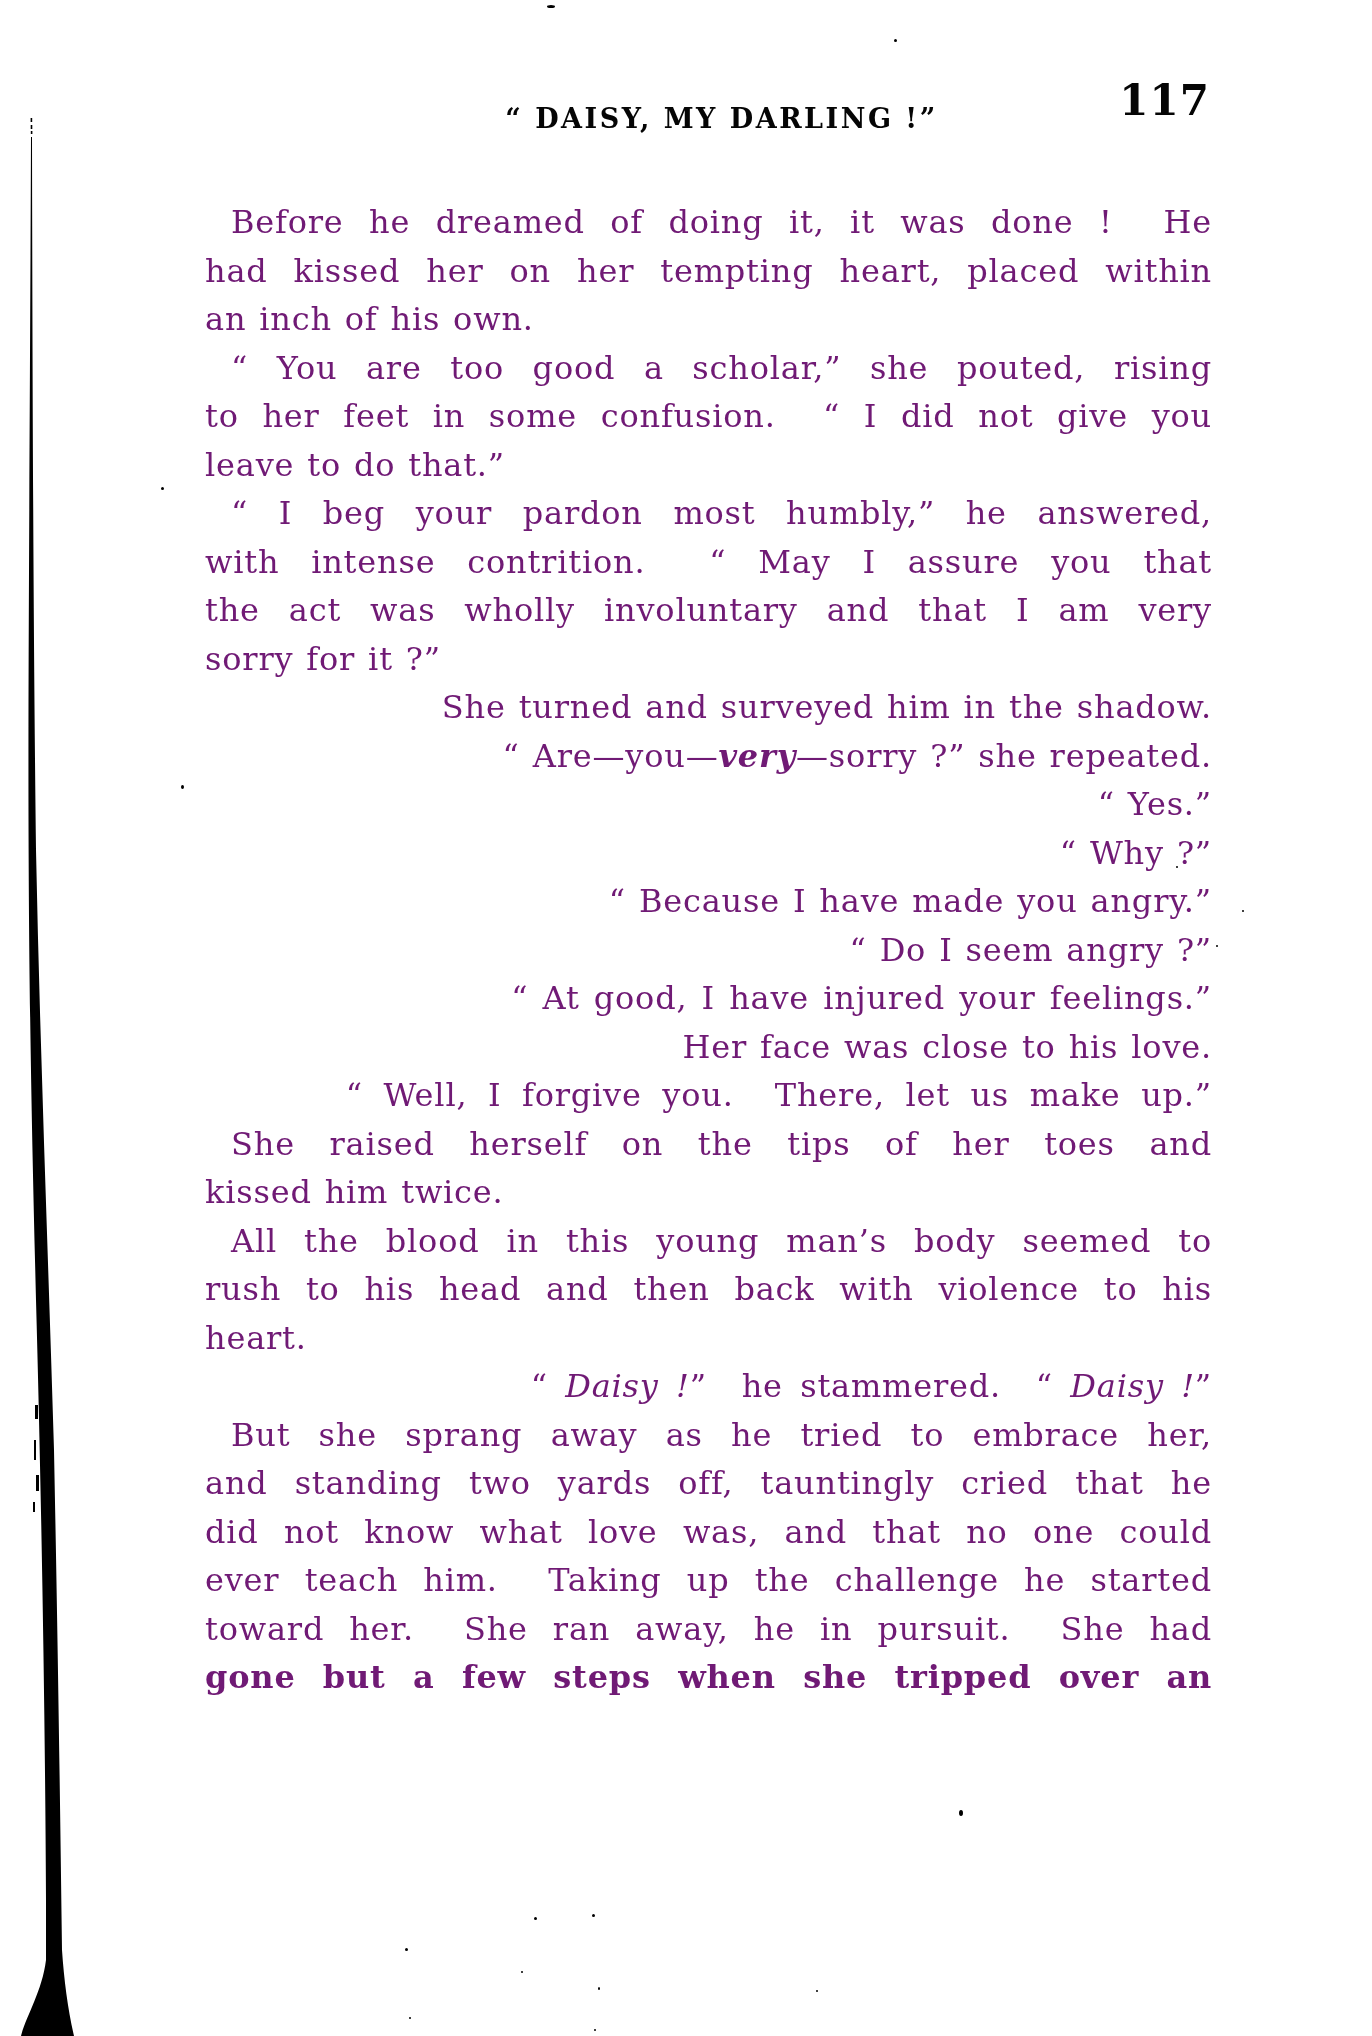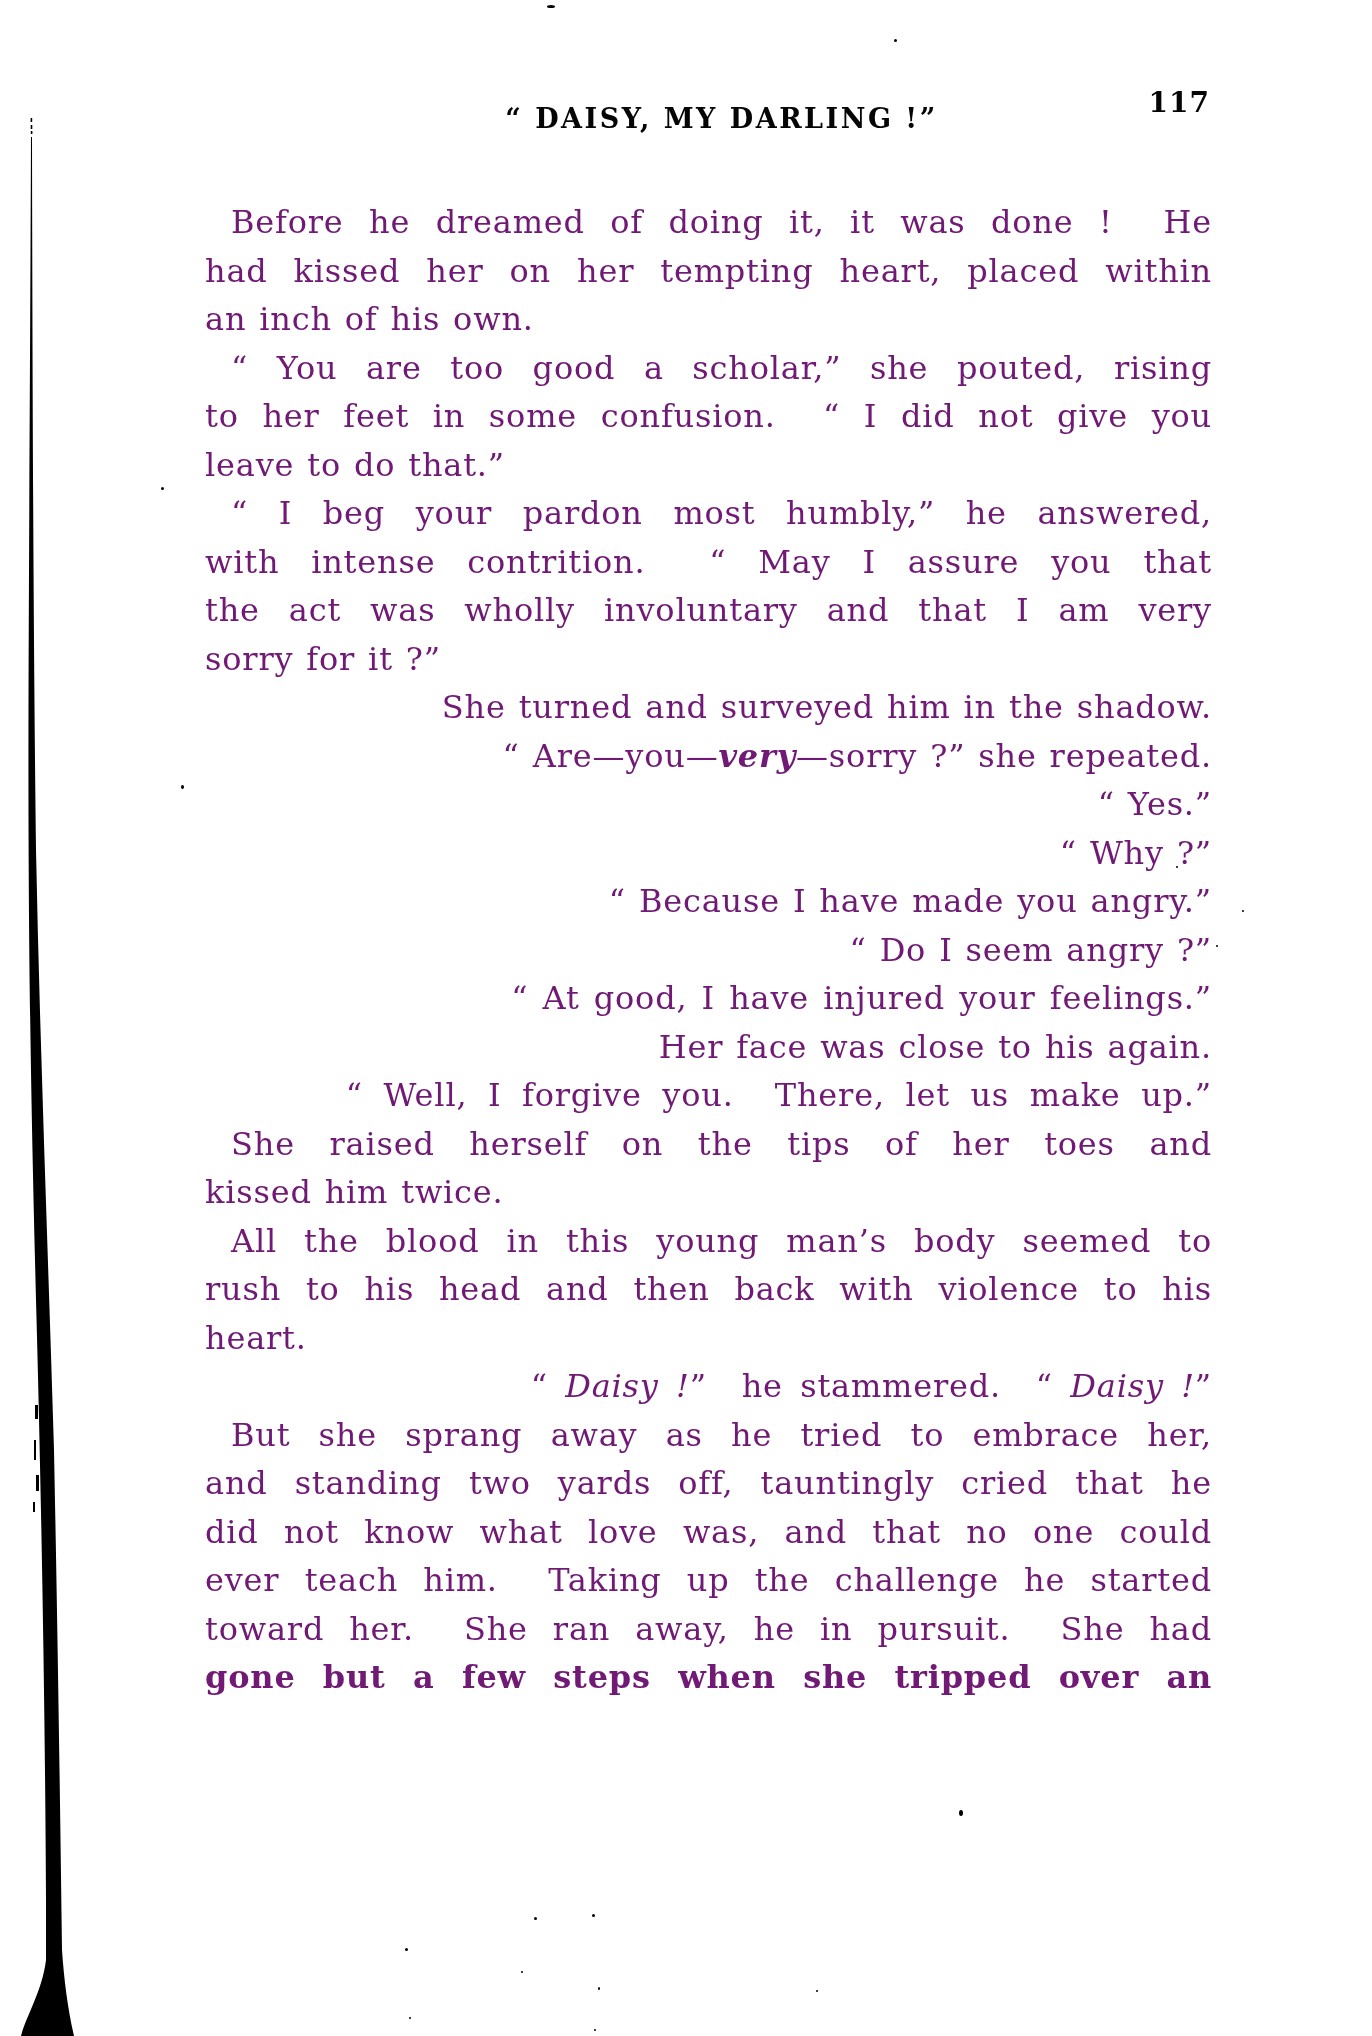--- a/index.html
+++ b/index.html
@@ -27,23 +27,23 @@
     left: 50%;
     transform: translateX(-47%);
     font-size: 27px;
     font-weight: bold;
     letter-spacing: 2.5px;
     white-space: pre;
     color: #050505;
   }
   .page-number {
     position: absolute;
-    top: 86px;
+    top: 76px;
     right: 2px;
-    font-size: 28px;
+    font-size: 42px;
     font-weight: bold;
     letter-spacing: 1px;
     color: #050505;
   }
   
   .text-body {
     position: absolute;
     left: 189px;
     top: 198px;
     width: 1007px;
@@ -108,21 +108,21 @@
       <div class="line j"><span>with intense contrition.  “ May I assure you that</span></div>
       <div class="line j"><span>the act was wholly involuntary and that I am very</span></div>
       <div class="line"><span>sorry for it ?”</span></div>
       <div class="line ind"><span>She turned and surveyed him in the shadow.</span></div>
       <div class="line ind"><span>“ Are—you—</span><span style="font-style: italic; font-weight: bold;">very</span><span>—sorry ?” she repeated.</span></div>
       <div class="line ind"><span>“ Yes.”</span></div>
       <div class="line ind"><span>“ Why ?”</span></div>
       <div class="line ind"><span>“ Because I have made you angry.”</span></div>
       <div class="line ind"><span>“ Do I seem angry ?”</span></div>
       <div class="line ind" style="word-spacing: 0.1em;"><span>“ At good, I have injured your feelings.”</span></div>
-      <div class="line ind"><span>Her face was close to his again.</span></div>
+      <div class="line ind"><span>Her face was close to his love.</span></div>
       <div class="line ind" style="word-spacing: 0.3em;"><span>“ Well, I forgive you.  There, let us make up.”</span></div>
       <div class="line j ind"><span>She raised herself on the tips of her toes and</span></div>
       <div class="line"><span>kissed him twice.</span></div>
       <div class="line j ind"><span>All the blood in this young man’s body seemed to</span></div>
       <div class="line j"><span>rush to his head and then back with violence to his</span></div>
       <div class="line"><span>heart.</span></div>
       <div class="line ind" style="word-spacing: 0.2em;"><span>“ </span><span style="font-style: italic;">Daisy !</span><span>”  he stammered.  “ </span><span style="font-style: italic;">Daisy !</span><span>”</span></div>
       <div class="line j ind"><span>But she sprang away as he tried to embrace her,</span></div>
       <div class="line j"><span>and standing two yards off, tauntingly cried that he</span></div>
       <div class="line j"><span>did not know what love was, and that no one could</span></div>

